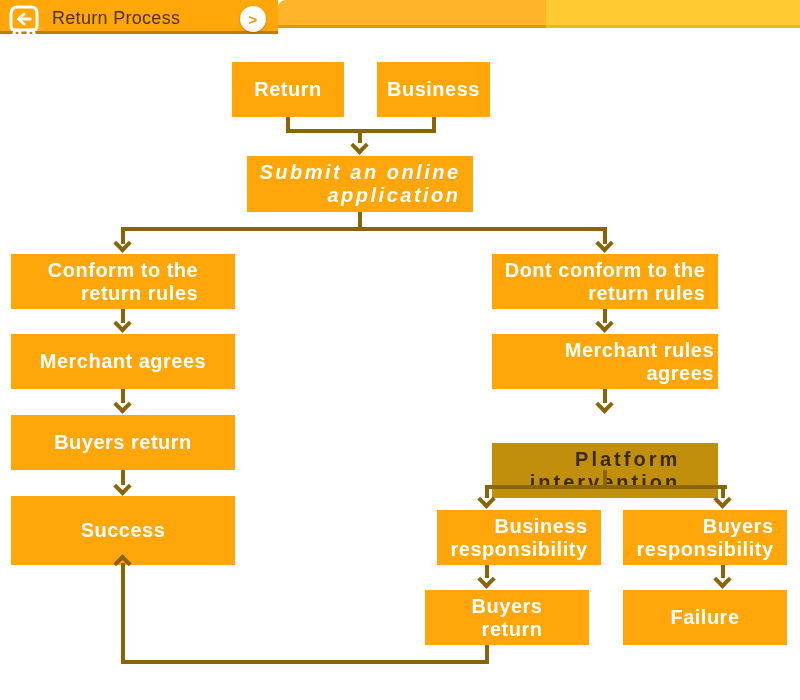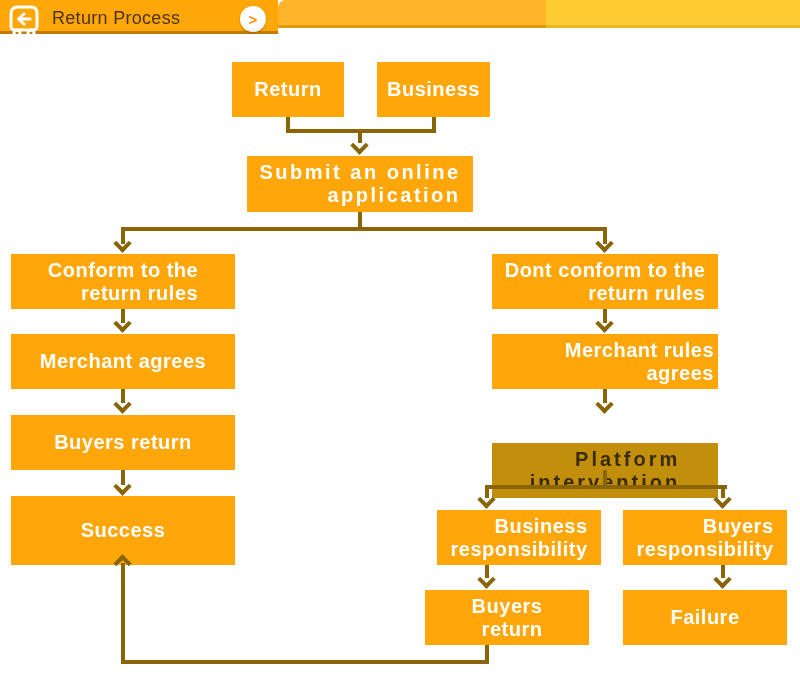--- a/index.html
+++ b/index.html
@@ -63,21 +63,21 @@
     <div id="hdr-title">Return Process</div>
 
     <div id="hdr-btn">
       <span>&gt;</span>
     </div>
   </div>
 
   <div>
     <div class="node" style="left:232px;top:62px;width:112px;height:55px;">Return</div>
     <div class="node" style="left:377px;top:62px;width:113px;height:55px;">Business</div>
-    <div class="node node--wide-ls" style="left:247px;top:156px;width:226px;height:56px;">Submit an online
+    <div class="node node--wide-ls" style="left:247px;top:156px;width:226px;height:56px;font-style:italic;">Submit an online
 application</div>
     <div class="node" style="left:11px;top:254px;width:224px;height:55px;">Conform to the
 return rules</div>
     <div class="node" style="left:492px;top:254px;width:226px;height:55px;">Dont conform to the
 return rules</div>
     <div class="node" style="left:11px;top:334px;width:224px;height:55px;">Merchant agrees</div>
     <div class="node" style="left:492px;top:334px;width:226px;height:55px;">Merchant rules agrees</div>
     <div class="node" style="left:11px;top:415px;width:224px;height:55px;">Buyers return</div>
     <div class="node node--dark" style="left:492px;top:415px;width:226px;height:55px;margin-top:28px;">Platform
 intervention</div>

